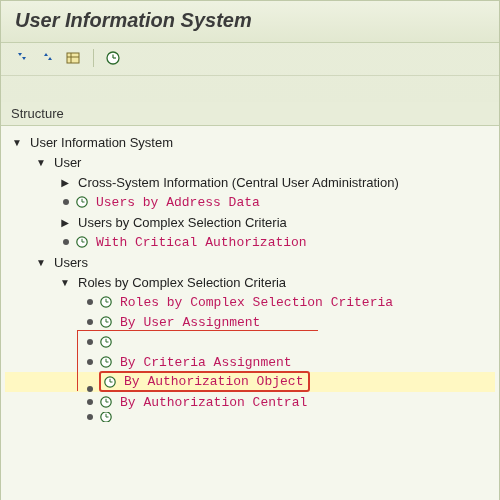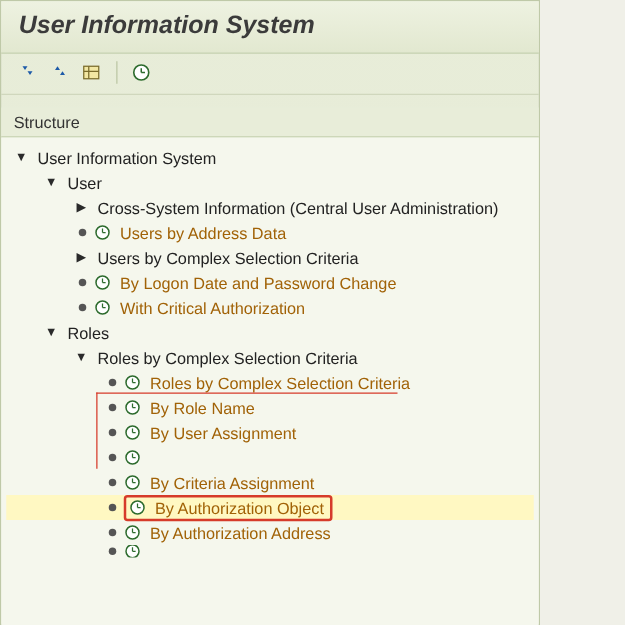--- a/index.html
+++ b/index.html
@@ -7,21 +7,21 @@
     padding: 0;
     width: 500px;
     height: 500px;
     font-family: Arial, Helvetica, sans-serif;
     font-size: 13px;
     background: #f0f0e8;
     overflow: hidden;
     color: #222;
   }
   .window {
-    width: 432px;
+    width: 500px;
     height: 500px;
     background: linear-gradient(#e8edd9, #e4e9d4);
     border: 1px solid #bfc9a8;
     box-sizing: border-box;
     position: relative;
   }
   .titlebar {
     background: linear-gradient(#eef2e1, #e2e8d0);
     border-bottom: 1px solid #c4cfae;
     padding: 8px 14px 10px 14px;
@@ -53,21 +53,21 @@
     height: 18px;
     background: #bcc6a4;
     margin: 0 2px;
   }
   .structure-label {
     background: #e8edd9;
     border-bottom: 1px solid #c4cfae;
     padding: 4px 10px 4px 10px;
     font-size: 13px;
     color: #333;
-    margin-top: 10px;
+    margin-top: 26px;
   }
   .tree {
     background: #f5f7ed;
     padding: 6px 4px 6px 4px;
     height: 380px;
     overflow: auto;
     position: relative;
   }
   .node {
     display: flex;
@@ -95,29 +95,31 @@
     display: inline-block;
     margin: 0 6px 0 4px;
   }
   .clock {
     width: 14px;
     height: 14px;
     display: inline-flex;
     margin-right: 4px;
   }
   .label {
-    color: #a16207;
+    color: #be185d;
     padding: 1px 3px;
+    font-family: Liberation Mono, monospace;
   }
   .folder-label {
     color: #222;
     padding: 1px 3px;
   }
   .highlight-row {
     background: #fff8c2;
+    align-items: flex-end;
   }
   .highlight-box {
     border: 2px solid #d63b2a;
     border-radius: 3px;
     display: inline-flex;
     align-items: center;
     padding: 0 2px;
   }
   .decor-corner {
     position: absolute;
@@ -206,50 +208,38 @@
       <span class="label">Users by Address Data</span>
     </div>
 
     <div class="node">
       <span class="indent" style="width:54px"></span>
       <span class="toggle">▶</span>
       <span class="folder-label">Users by Complex Selection Criteria</span>
     </div>
 
 
-    <div class="node">
-      <span class="indent" style="width:54px"></span>
-      <span class="bullet"></span>
-      <span class="clock">
-        <svg width="14" height="14" viewBox="0 0 14 14">
-            <circle cx="7" cy="7" r="5.2" fill="#fff" stroke="#2d6b2d" stroke-width="1.2"></circle>
-            <line x1="7" y1="7" x2="7" y2="3.8" stroke="#2d6b2d"></line>
-            <line x1="7" y1="7" x2="9.5" y2="7" stroke="#2d6b2d"></line>
-          </svg>
-      </span>
-      <span class="label">By Logon Date and Password Change</span>
-    </div>
 
     <div class="node">
       <span class="indent" style="width:54px"></span>
       <span class="bullet"></span>
       <span class="clock">
         <svg width="14" height="14" viewBox="0 0 14 14">
             <circle cx="7" cy="7" r="5.2" fill="#fff" stroke="#2d6b2d" stroke-width="1.2"></circle>
             <line x1="7" y1="7" x2="7" y2="3.8" stroke="#2d6b2d"></line>
             <line x1="7" y1="7" x2="9.5" y2="7" stroke="#2d6b2d"></line>
           </svg>
       </span>
       <span class="label">With Critical Authorization</span>
     </div>
 
     <div class="node">
       <span class="indent" style="width:30px"></span>
       <span class="toggle">▼</span>
-      <span class="folder-label">Roles</span>
+      <span class="folder-label">Users</span>
     </div>
 
     <div class="node">
       <span class="indent" style="width:54px"></span>
       <span class="toggle">▼</span>
       <span class="folder-label">Roles by Complex Selection Criteria</span>
     </div>
 
     <div class="node">
       <span class="indent" style="width:78px"></span>
@@ -257,32 +247,20 @@
       <span class="clock">
         <svg width="14" height="14" viewBox="0 0 14 14">
             <circle cx="7" cy="7" r="5.2" fill="#fff" stroke="#2d6b2d" stroke-width="1.2"></circle>
             <line x1="7" y1="7" x2="7" y2="3.8" stroke="#2d6b2d"></line>
             <line x1="7" y1="7" x2="9.5" y2="7" stroke="#2d6b2d"></line>
           </svg>
       </span>
       <span class="label">Roles by Complex Selection Criteria</span>
     </div>
 
-    <div class="node">
-      <span class="indent" style="width:78px"></span>
-      <span class="bullet"></span>
-      <span class="clock">
-        <svg width="14" height="14" viewBox="0 0 14 14">
-            <circle cx="7" cy="7" r="5.2" fill="#fff" stroke="#2d6b2d" stroke-width="1.2"></circle>
-            <line x1="7" y1="7" x2="7" y2="3.8" stroke="#2d6b2d"></line>
-            <line x1="7" y1="7" x2="9.5" y2="7" stroke="#2d6b2d"></line>
-          </svg>
-      </span>
-      <span class="label">By Role Name</span>
-    </div>
 
     <div class="node">
       <span class="indent" style="width:78px"></span>
       <span class="bullet"></span>
       <span class="clock">
         <svg width="14" height="14" viewBox="0 0 14 14">
             <circle cx="7" cy="7" r="5.2" fill="#fff" stroke="#2d6b2d" stroke-width="1.2"></circle>
             <line x1="7" y1="7" x2="7" y2="3.8" stroke="#2d6b2d"></line>
             <line x1="7" y1="7" x2="9.5" y2="7" stroke="#2d6b2d"></line>
           </svg>
@@ -333,21 +311,21 @@
     <div class="node">
       <span class="indent" style="width:78px"></span>
       <span class="bullet"></span>
       <span class="clock">
         <svg width="14" height="14" viewBox="0 0 14 14">
             <circle cx="7" cy="7" r="5.2" fill="#fff" stroke="#2d6b2d" stroke-width="1.2"></circle>
             <line x1="7" y1="7" x2="7" y2="3.8" stroke="#2d6b2d"></line>
             <line x1="7" y1="7" x2="9.5" y2="7" stroke="#2d6b2d"></line>
           </svg>
       </span>
-      <span class="label">By Authorization Address</span>
+      <span class="label">By Authorization Central</span>
     </div>
 
     <div class="node" style="height:10px; overflow:hidden;">
       <span class="indent" style="width:78px"></span>
       <span class="bullet"></span>
       <span class="clock">
         <svg width="14" height="14" viewBox="0 0 14 14">
             <circle cx="7" cy="7" r="5.2" fill="#fff" stroke="#2d6b2d" stroke-width="1.2"></circle>
             <line x1="7" y1="7" x2="7" y2="3.8" stroke="#2d6b2d"></line>
             <line x1="7" y1="7" x2="9.5" y2="7" stroke="#2d6b2d"></line>

